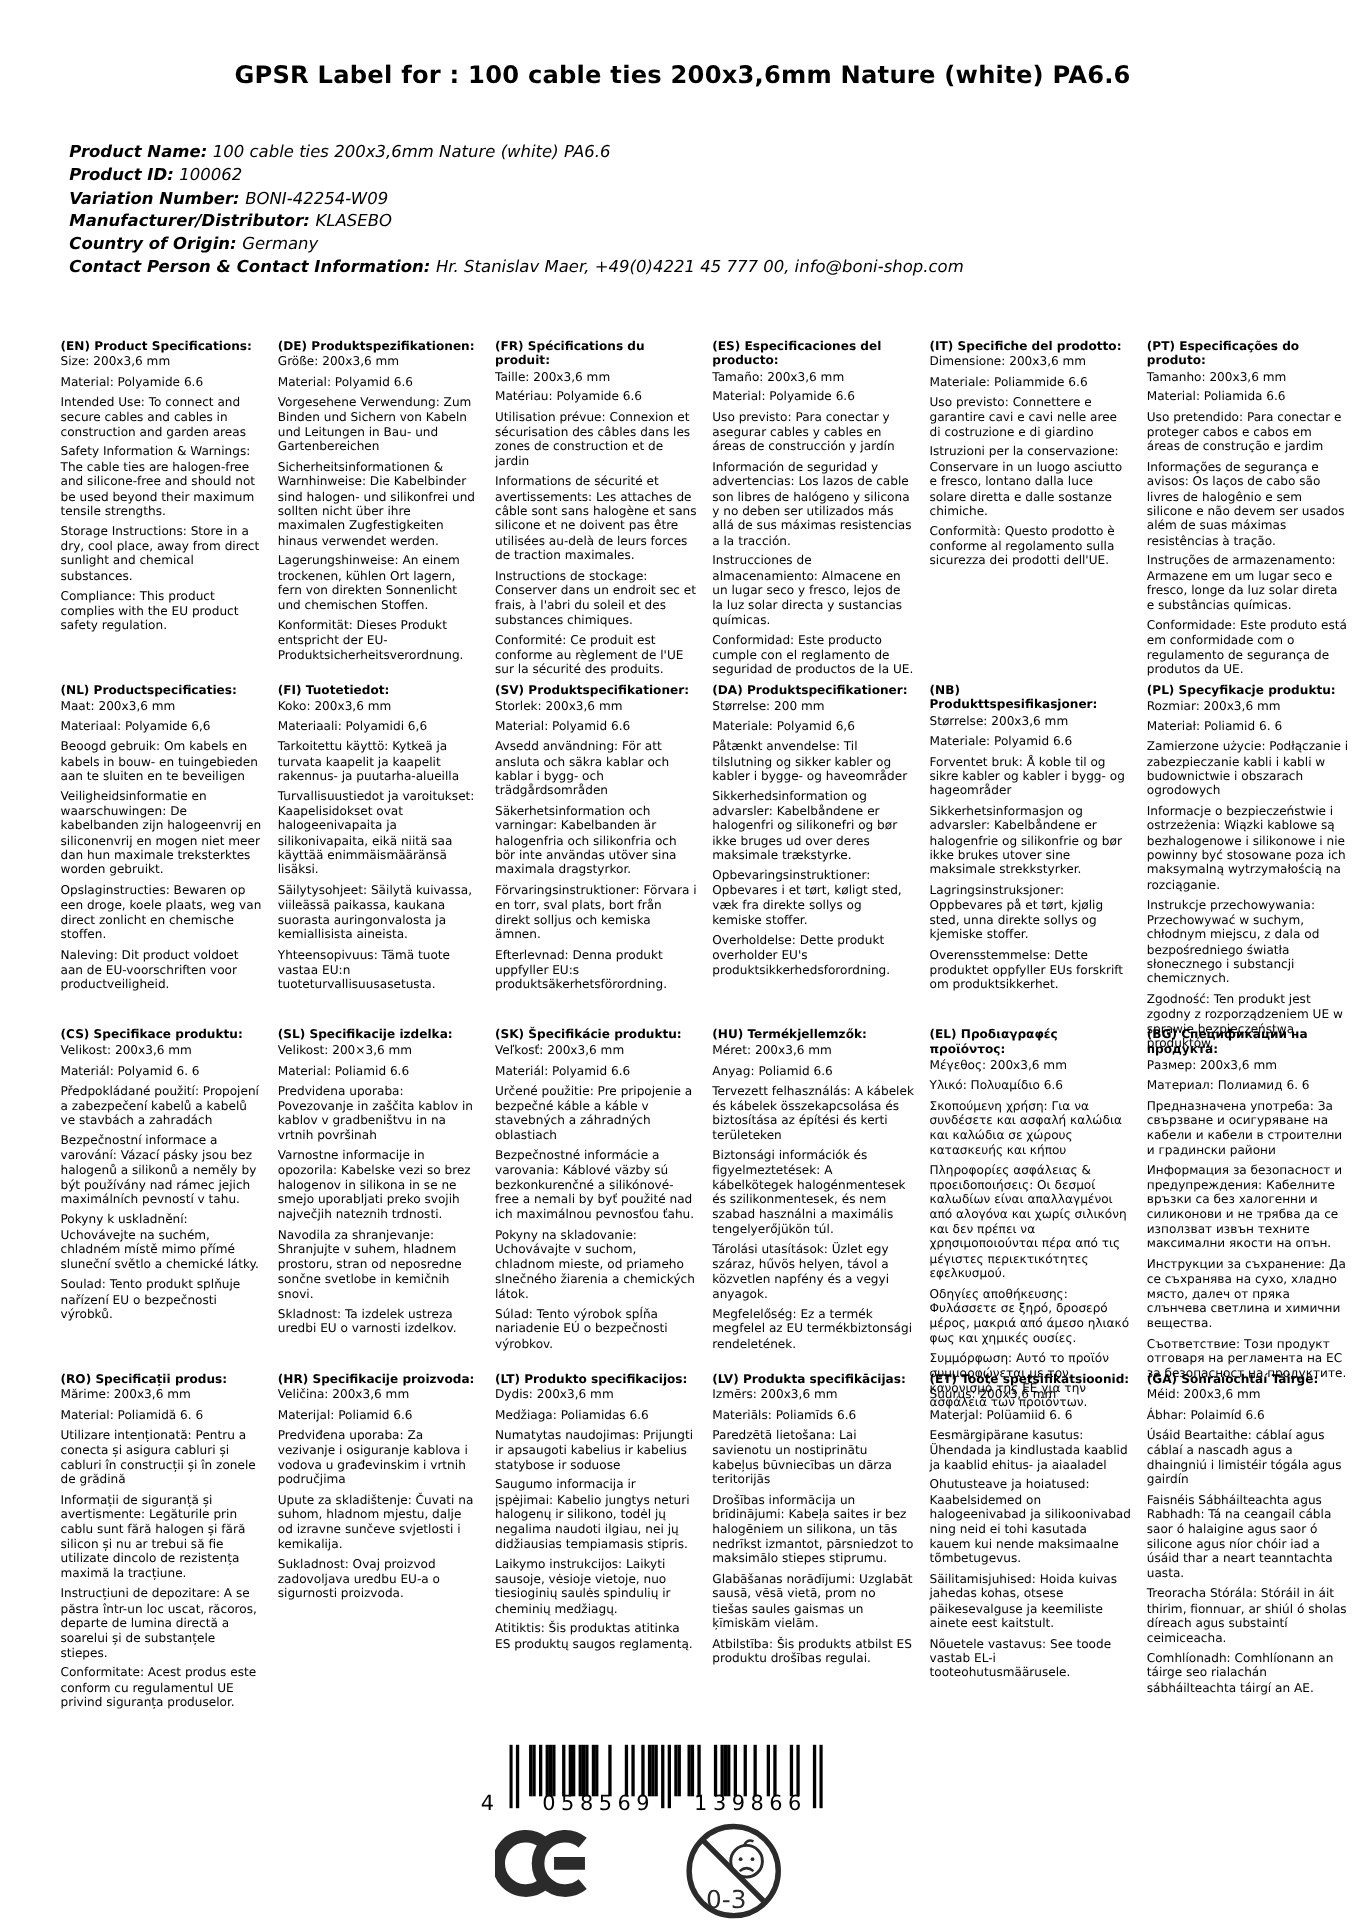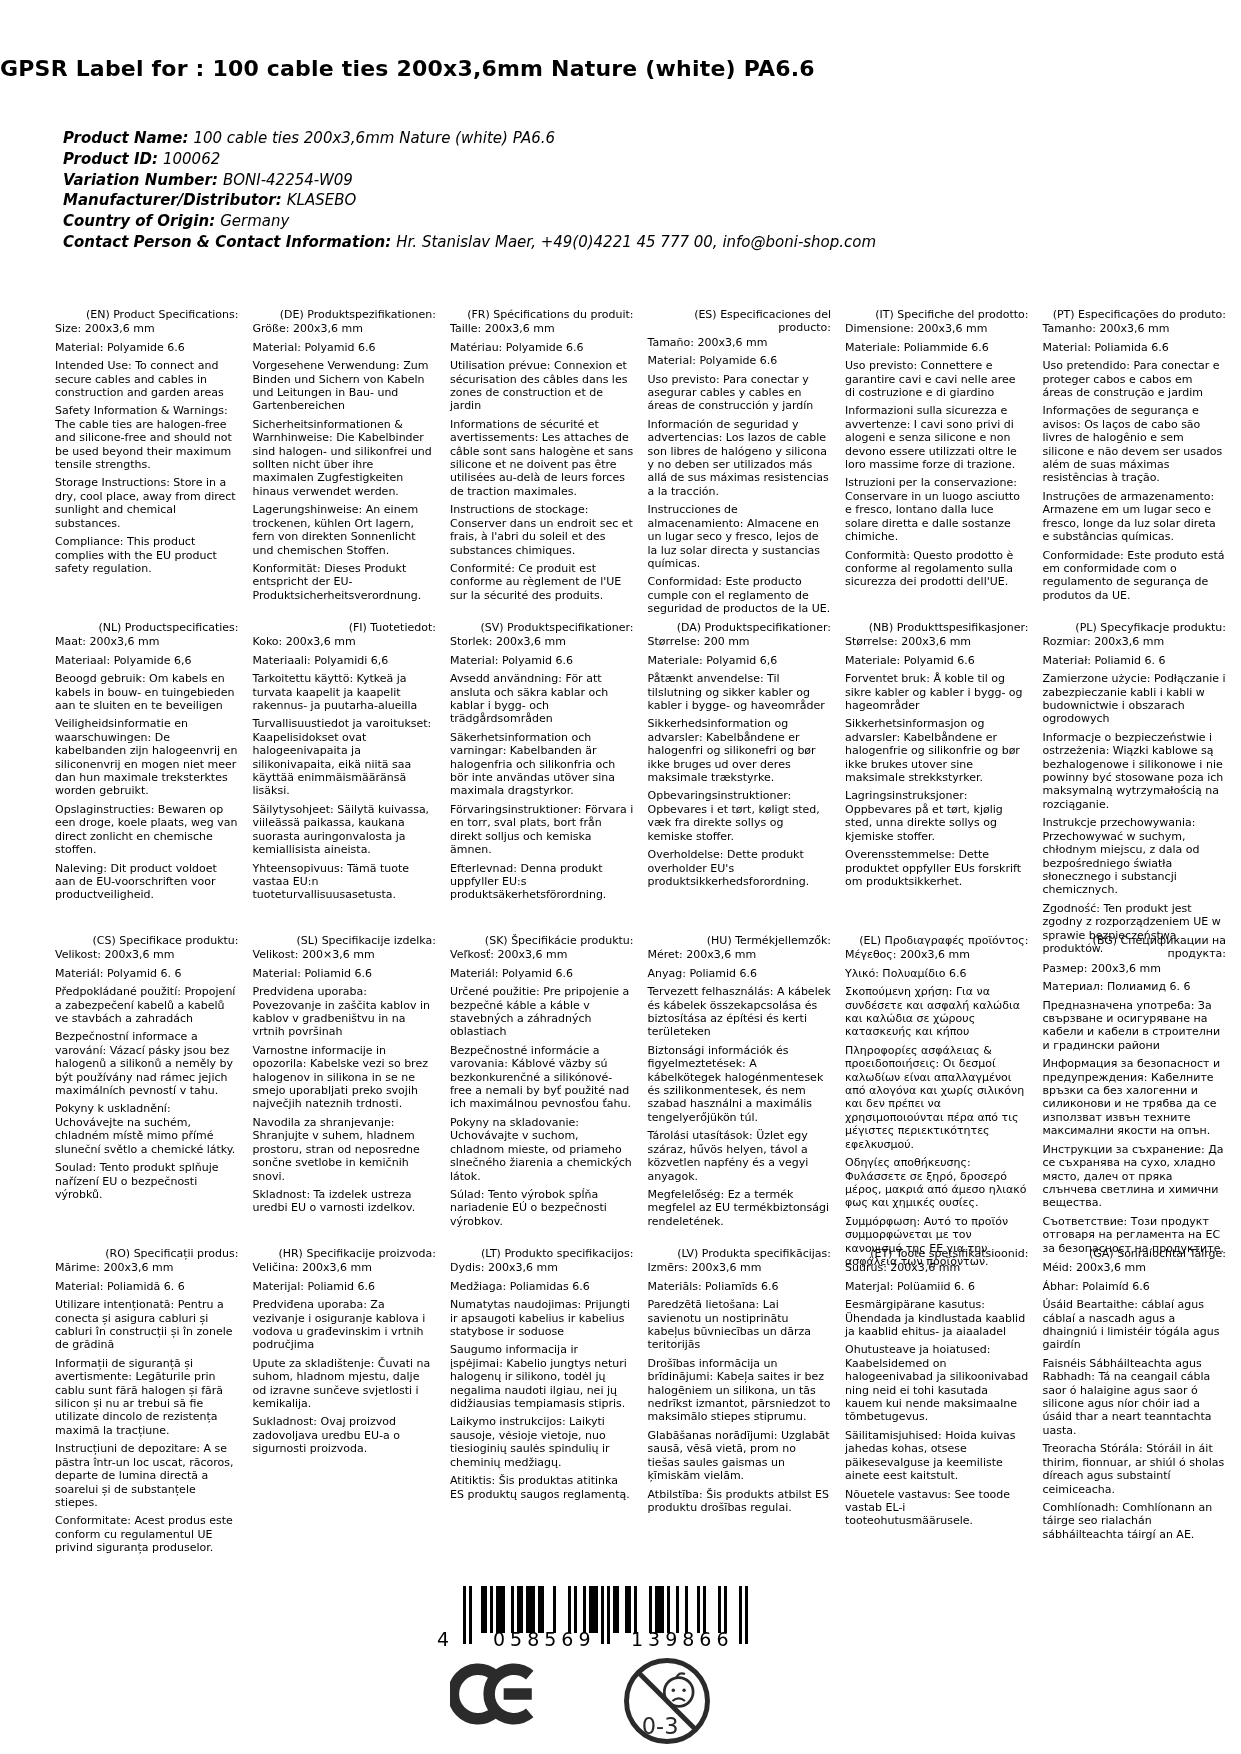--- a/index.html
+++ b/index.html
@@ -5,41 +5,41 @@
   html,body{margin:0;padding:0;background:#fff;}
   .page{
     position:relative;
     width:1241px;height:1754px;
     background:#ffffff;color:#000;
     font-family:"DejaVu Sans","Liberation Sans",sans-serif;
     overflow:hidden;
   }
   .title{
     position:absolute;top:56px;left:0;right:0;
-    font-size:22px;font-weight:bold;letter-spacing:0.2px;
+    text-align:center;font-size:22px;font-weight:bold;letter-spacing:0.2px;
   }
   .product-info{
     position:absolute;top:128px;left:63px;right:60px;
     font-size:15px;line-height:20.8px;
   }
   .info-line{white-space:nowrap;font-style:italic;}
   .info-label{font-weight:bold;}
   .info-value{margin-left:5px;}
   .grid{
     position:absolute;top:308px;left:55px;
     display:grid;grid-template-columns:repeat(6,197.5px);
   }
   .block{
     height:313px;
     box-sizing:border-box;padding-right:14px;
     font-size:11px;line-height:13.4px;
     overflow:visible;
     overflow-wrap:break-word;
   }
-  .block-heading{font-weight:normal;margin:0 0 1px 0;text-align:right;}
+  .block-heading{font-weight:bold;margin:0 0 1px 0;}
   .block p{margin:0 0 5px 0;}
   
   .barcode{position:absolute;left:437px;top:1586px;}
   .bc-prefix{position:absolute;left:0;top:42px;font-size:19px;}
   .bc-wrap{position:relative;margin-left:26px;width:285px;height:66px;text-align:center;}
   .bc-wrap svg{position:absolute;left:0;top:0;}
   .bc-num{position:absolute;top:42px;font-size:19px;letter-spacing:5px;}
   .bc-g1{left:30px;}
   .bc-g2{left:168px;}
   
@@ -97,21 +97,20 @@
         <p>Uso previsto: Para conectar y asegurar cables y cables en áreas de construcción y jardín</p>
         <p>Información de seguridad y advertencias: Los lazos de cable son libres de halógeno y silicona y no deben ser utilizados más allá de sus máximas resistencias a la tracción.</p>
         <p>Instrucciones de almacenamiento: Almacene en un lugar seco y fresco, lejos de la luz solar directa y sustancias químicas.</p>
         <p>Conformidad: Este producto cumple con el reglamento de seguridad de productos de la UE.</p>
       </div>
       <div class="block">
         <div class="block-heading">(IT) Specifiche del prodotto:</div>
         <p>Dimensione: 200x3,6 mm</p>
         <p>Materiale: Poliammide 6.6</p>
         <p>Uso previsto: Connettere e garantire cavi e cavi nelle aree di costruzione e di giardino</p>
-        <p>Informazioni sulla sicurezza e avvertenze: I cavi sono privi di alogeni e senza silicone e non devono essere utilizzati oltre le loro massime forze di trazione.</p>
         <p>Istruzioni per la conservazione: Conservare in un luogo asciutto e fresco, lontano dalla luce solare diretta e dalle sostanze chimiche.</p>
         <p>Conformità: Questo prodotto è conforme al regolamento sulla sicurezza dei prodotti dell'UE.</p>
       </div>
       <div class="block">
         <div class="block-heading">(PT) Especificações do produto:</div>
         <p>Tamanho: 200x3,6 mm</p>
         <p>Material: Poliamida 6.6</p>
         <p>Uso pretendido: Para conectar e proteger cabos e cabos em áreas de construção e jardim</p>
         <p>Informações de segurança e avisos: Os laços de cabo são livres de halogênio e sem silicone e não devem ser usados além de suas máximas resistências à tração.</p>
         <p>Instruções de armazenamento: Armazene em um lugar seco e fresco, longe da luz solar direta e substâncias químicas.</p>

